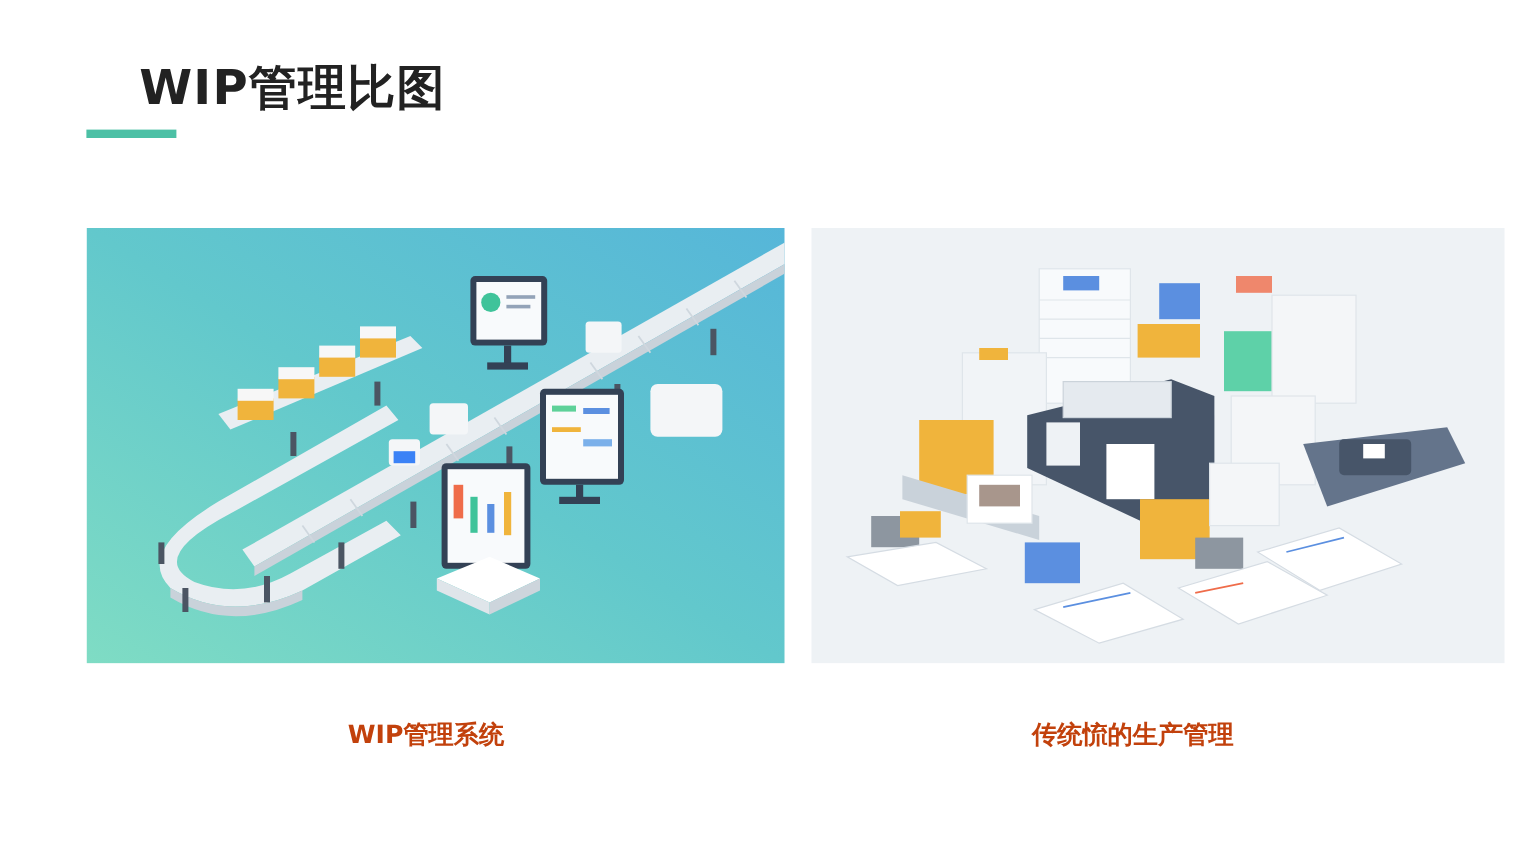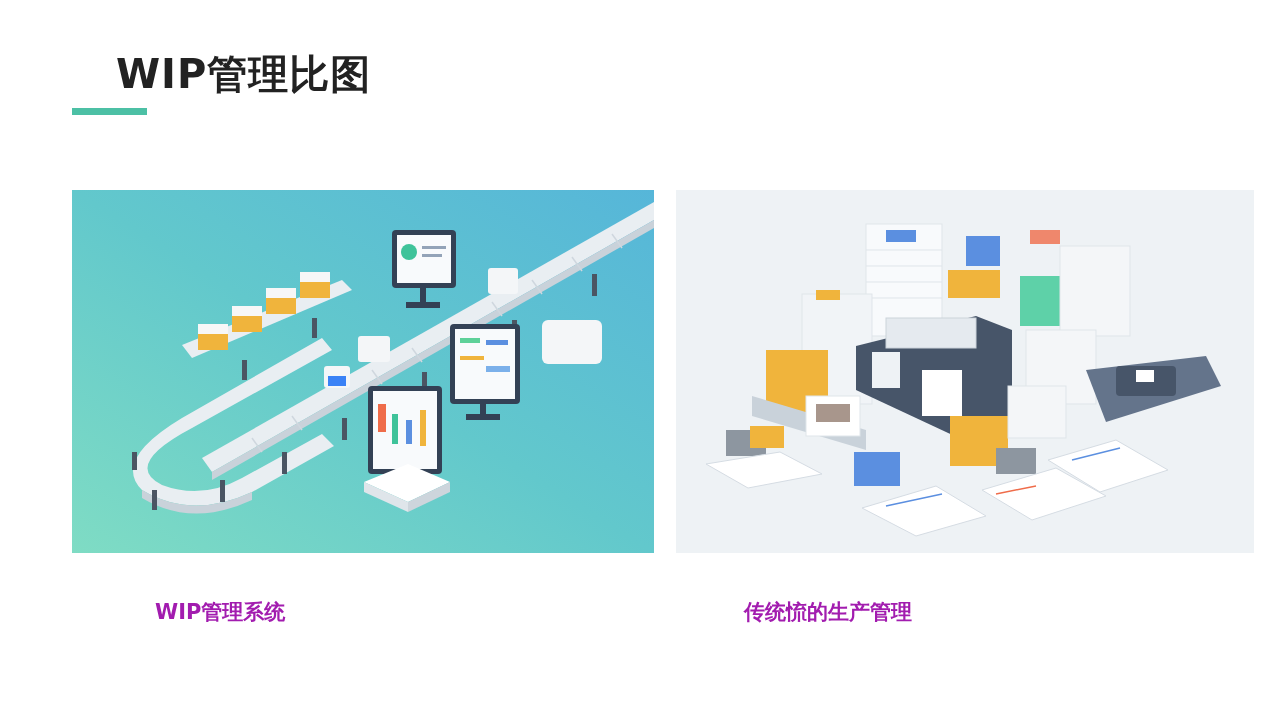--- a/index.html
+++ b/index.html
@@ -3,21 +3,21 @@
 <meta charset="utf-8">
 <style>
   * { box-sizing: border-box; margin: 0; padding: 0; }
   html, body { width: 1280px; height: 720px; overflow: hidden; background: #ffffff; }
   body { position: relative; font-family: "DejaVu Sans", "Liberation Sans", sans-serif; color: #222; }
   .title { position: absolute; left: 68px; top: 50px; font-size: 40px; font-weight: bold; letter-spacing: 1px; color: #222; line-height: 48px; margin-left: 48px; }
   .accent { position: absolute; left: 72px; top: 108px; width: 75px; height: 7px; }
   .panel { position: absolute; top: 190px; height: 363px; overflow: hidden; }
   .panel-left { left: 72px; width: 582px; }
   .panel-right { left: 676px; width: 578px; }
-  .caption { position: absolute; top: 598px; font-size: 21px; font-weight: bold; color: #a21caf; width: 400px; }
+  .caption { position: absolute; top: 598px; font-size: 21px; font-weight: bold; color: #c2410c; text-align: center; width: 400px; }
   .caption-left { left: 155px; }
   .caption-right { left: 744px; }
   svg { display: block; }
 </style>
 </head>
 <body>
 
 <div class="title">WIP管理比图</div>
 <div class="accent" style="background:#4cc0a5;"></div>
 

